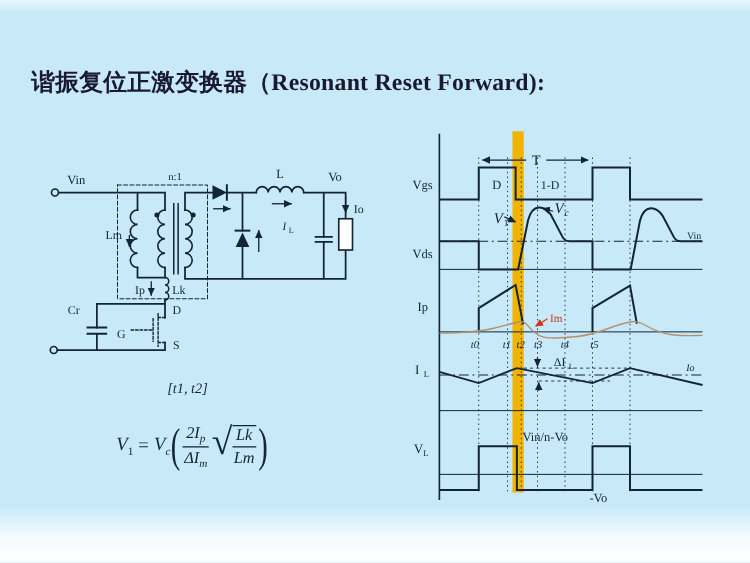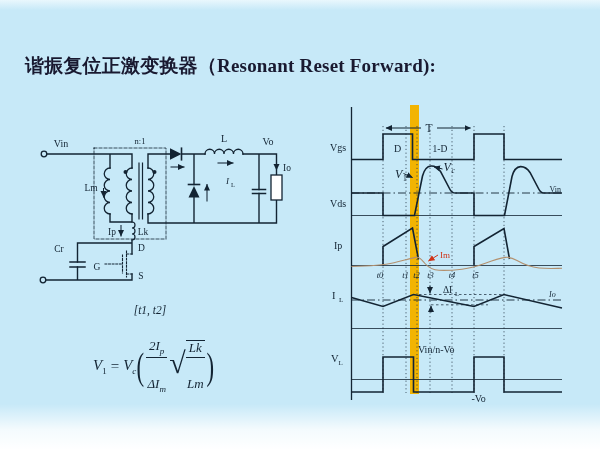--- a/index.html
+++ b/index.html
@@ -17,21 +17,21 @@
   
   .formula{position:absolute;left:92px;top:339px;display:flex;align-items:center;
            font-size:15px;color:#132433;}
   .formula .it{font-style:italic;}
   .formula sub{font-size:9px;line-height:1;}
   .tok{margin:0 1px;white-space:nowrap;}
   .op{margin:0 3px;}
   .frac{display:inline-flex;flex-direction:column;align-items:center;font-size:13px;
         line-height:1.15;margin:0 2px;}
   .fnum{display:block;text-align:center;padding:0 3px 1px;border-bottom:1.2px solid #132433;}
-  .fden{display:block;text-align:right;padding-top:1px;margin-top:18px;}
+  .fden{display:block;text-align:right;padding-top:1px;}
   .sqrtwrap{display:inline-flex;align-items:center;}
   .rsign{font-size:30px;line-height:28px;transform:translateY(-3px);margin-right:-2px;}
   .radicand{border-top:1.3px solid #132433;}
   .radicand .fnum{border-bottom:1.2px solid #132433;}
   .bparen{font-size:38px;line-height:30px;display:inline-block;transform:scaleX(.6);
           margin:0 -3px;font-weight:400;}
 </style>
 </head>
 <body>
 

